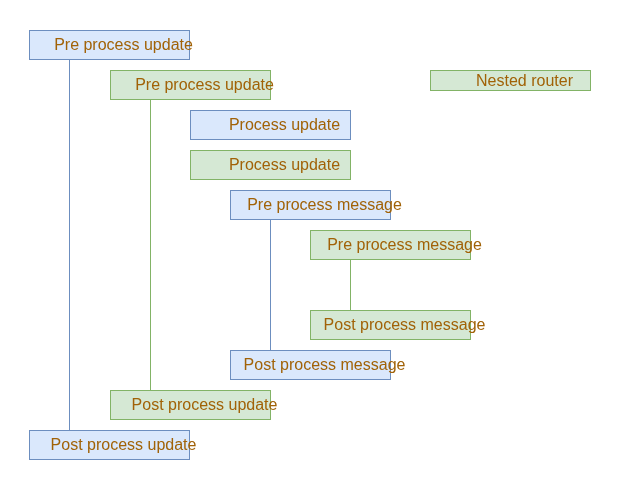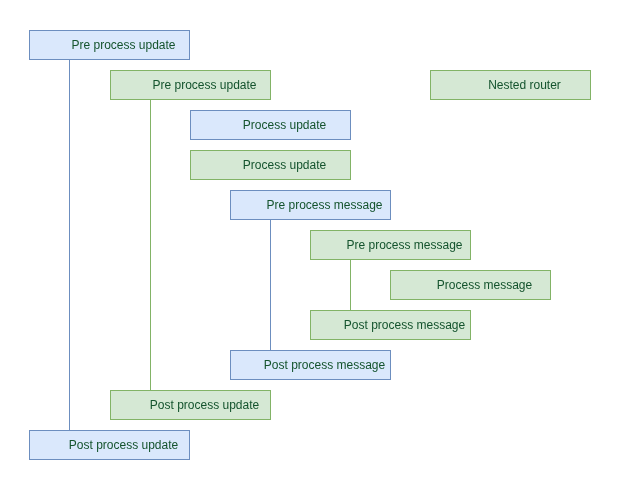--- a/index.html
+++ b/index.html
@@ -17,23 +17,23 @@
     position: relative;
     width: 621px;
     height: 491px;
   }
   .node {
     position: absolute;
     box-sizing: border-box;
     display: flex;
     align-items: center;
     justify-content: center;
-    font-size: 12px;
+    font-size: 16px;
     line-height: 14px;
-    color: #14532d;
+    color: #a16207;
     border-width: 1px;
     border-style: solid;
     text-align: center;
     white-space: nowrap;
     z-index: 2;
     padding-left: 28px;
   }
   .node.dispatcher {
     background: #dae8fc;
     border-color: #6c8ebf;
@@ -75,31 +75,28 @@
     </div>
     <div class="node router" style="left: 190px; top: 150px; width: 161px; height: 30px;">
       <span>Process update</span>
     </div>
     <div class="node dispatcher" style="left: 230px; top: 190px; width: 161px; height: 30px;">
       <span>Pre process message</span>
     </div>
     <div class="node router" style="left: 310px; top: 230px; width: 161px; height: 30px;">
       <span>Pre process message</span>
     </div>
-    <div class="node router" style="left: 390px; top: 270px; width: 161px; height: 30px;">
-      <span>Process message</span>
-    </div>
     <div class="node router" style="left: 310px; top: 310px; width: 161px; height: 30px;">
       <span>Post process message</span>
     </div>
     <div class="node dispatcher" style="left: 230px; top: 350px; width: 161px; height: 30px;">
       <span>Post process message</span>
     </div>
     <div class="node router" style="left: 110px; top: 390px; width: 161px; height: 30px;">
       <span>Post process update</span>
     </div>
     <div class="node dispatcher" style="left: 29px; top: 430px; width: 161px; height: 30px;">
       <span>Post process update</span>
     </div>
-    <div class="node router" style="left: 430px; top: 70px; width: 161px; height: 30px;">
+    <div class="node router" style="left: 430px; top: 70px; width: 161px; height: 21px;">
       <span>Nested router</span>
     </div>
   </div>
 
 </body></html>

